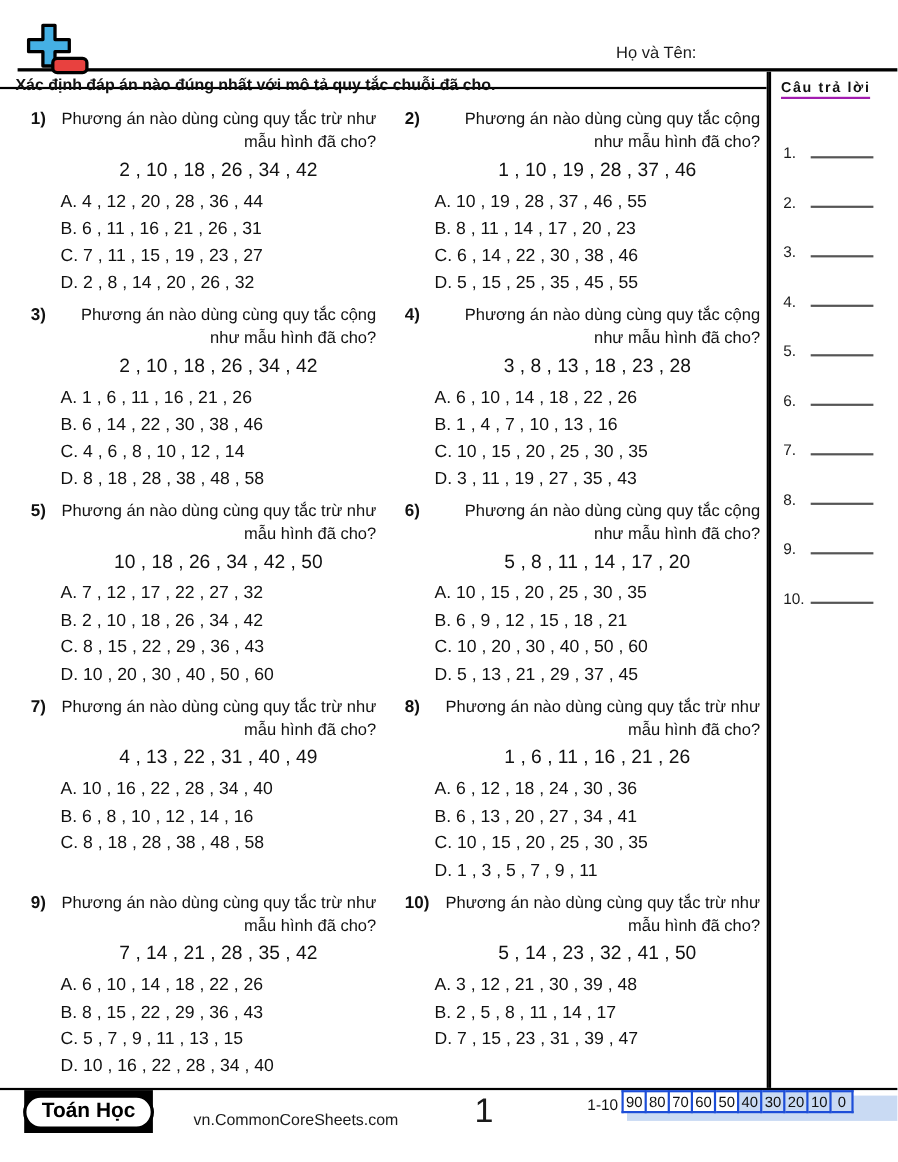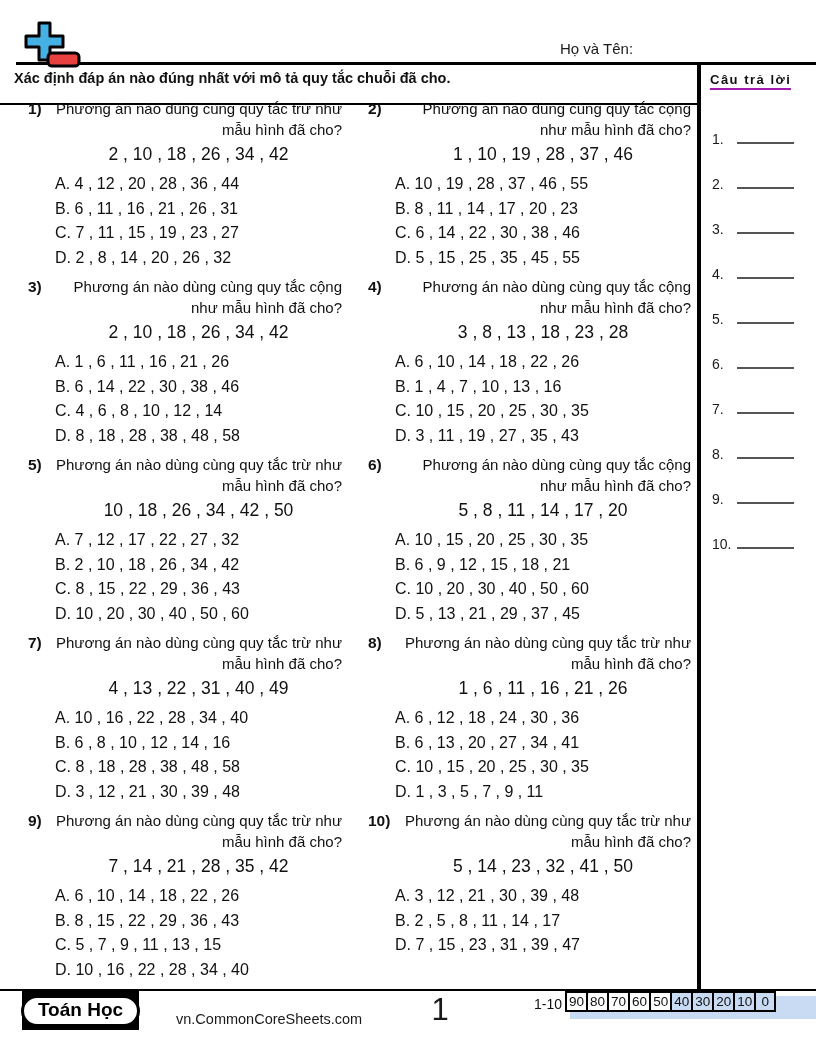--- a/index.html
+++ b/index.html
@@ -9,21 +9,21 @@
     font-family:"Liberation Sans", sans-serif; color:#111;
   }
   .page { position:absolute; inset:0; overflow:hidden; }
 
   
   .logo { position:absolute; left:22px; top:20px; z-index:5; }
   .hdr-line { position:absolute; left:16px; right:0; top:62px; height:3px; background:#000; }
   .title { position:absolute; left:160px; top:36px; width:330px; text-align:center; font-size:19px; color:#1a1a1a; }
   .name-label { position:absolute; left:560px; top:40px; font-size:15px; color:#1a1a1a; }
 
-  .instruction { position:absolute; left:0; top:65px; width:697px; height:40px; border-bottom:2px solid #000; }
+  .instruction { position:absolute; left:0; top:65px; width:697px; height:16px; border-bottom:2px solid #000; }
   .instruction span { display:inline-block; padding-left:14px; font-weight:bold; font-size:14.5px; line-height:26px; }
 
   
   .vsep { position:absolute; left:697px; top:65px; height:924px; width:2px;
           border-left:2px solid #000; border-right:2px solid #000; background:#fff; }
 
   
   .questions { position:absolute; left:0; top:98px; width:697px;
                display:grid; grid-template-columns:348px 349px; grid-auto-rows:178px; }
   .q { display:flex; padding-left:28px; }
@@ -48,21 +48,21 @@
   .ftr-line { position:absolute; left:0; right:0; top:989px; height:2px; background:#000; }
   .subject-box { position:absolute; left:22px; top:991px; width:117px; height:39px; background:#000;
                  display:flex; align-items:center; justify-content:center; }
   .subject-pill { background:#fff; border:3px solid #000; border-radius:16px; padding:1px 14px 3px;
                   font-weight:bold; font-size:19px; color:#000; white-space:nowrap; }
   .site { position:absolute; left:176px; top:1011px; font-size:14.5px; color:#1a1a1a; }
   .page-num { position:absolute; left:395px; top:992px; width:90px; text-align:center; font-size:31px; color:#1a1a1a; }
   .score-label { position:absolute; left:520px; top:996px; width:42px; text-align:right; font-size:14px; }
   .score-band { position:absolute; left:570px; top:996px; width:246px; height:23px; }
   .score-table { position:absolute; left:565px; top:991px; border-collapse:collapse; }
-  .score-table td { border:2px solid #000000; min-width:20px; height:19px; text-align:center;
+  .score-table td { border:2px solid #1d4ed8; min-width:20px; height:19px; text-align:center;
                     font-size:13.5px; background:#fff; padding:0 2px; }
   .score-table td.blue { background:var(--score-blue, #c9daf3); }
 </style>
 </head>
 <body>
 
 <div class="page">
 
   <div class="logo">
     <svg width="62" height="52" viewBox="0 0 62 52">
@@ -167,21 +167,20 @@
 
     <div class="q">
       <span class="qnum">7)</span>
       <div class="qbody">
         <div class="qtext">Phương án nào dùng cùng quy tắc trừ như mẫu hình đã cho?</div>
         <div class="qseq">4 , 13 , 22 , 31 , 40 , 49</div>
         <div class="qopts">
           <div class="qopt">A. 10 , 16 , 22 , 28 , 34 , 40</div>
           <div class="qopt">B. 6 , 8 , 10 , 12 , 14 , 16</div>
           <div class="qopt">C. 8 , 18 , 28 , 38 , 48 , 58</div>
-          <div class="qopt">D. 3 , 12 , 21 , 30 , 39 , 48</div>
         </div>
       </div>
     </div>
 
     <div class="q">
       <span class="qnum">8)</span>
       <div class="qbody">
         <div class="qtext">Phương án nào dùng cùng quy tắc trừ như mẫu hình đã cho?</div>
         <div class="qseq">1 , 6 , 11 , 16 , 21 , 26</div>
         <div class="qopts">

